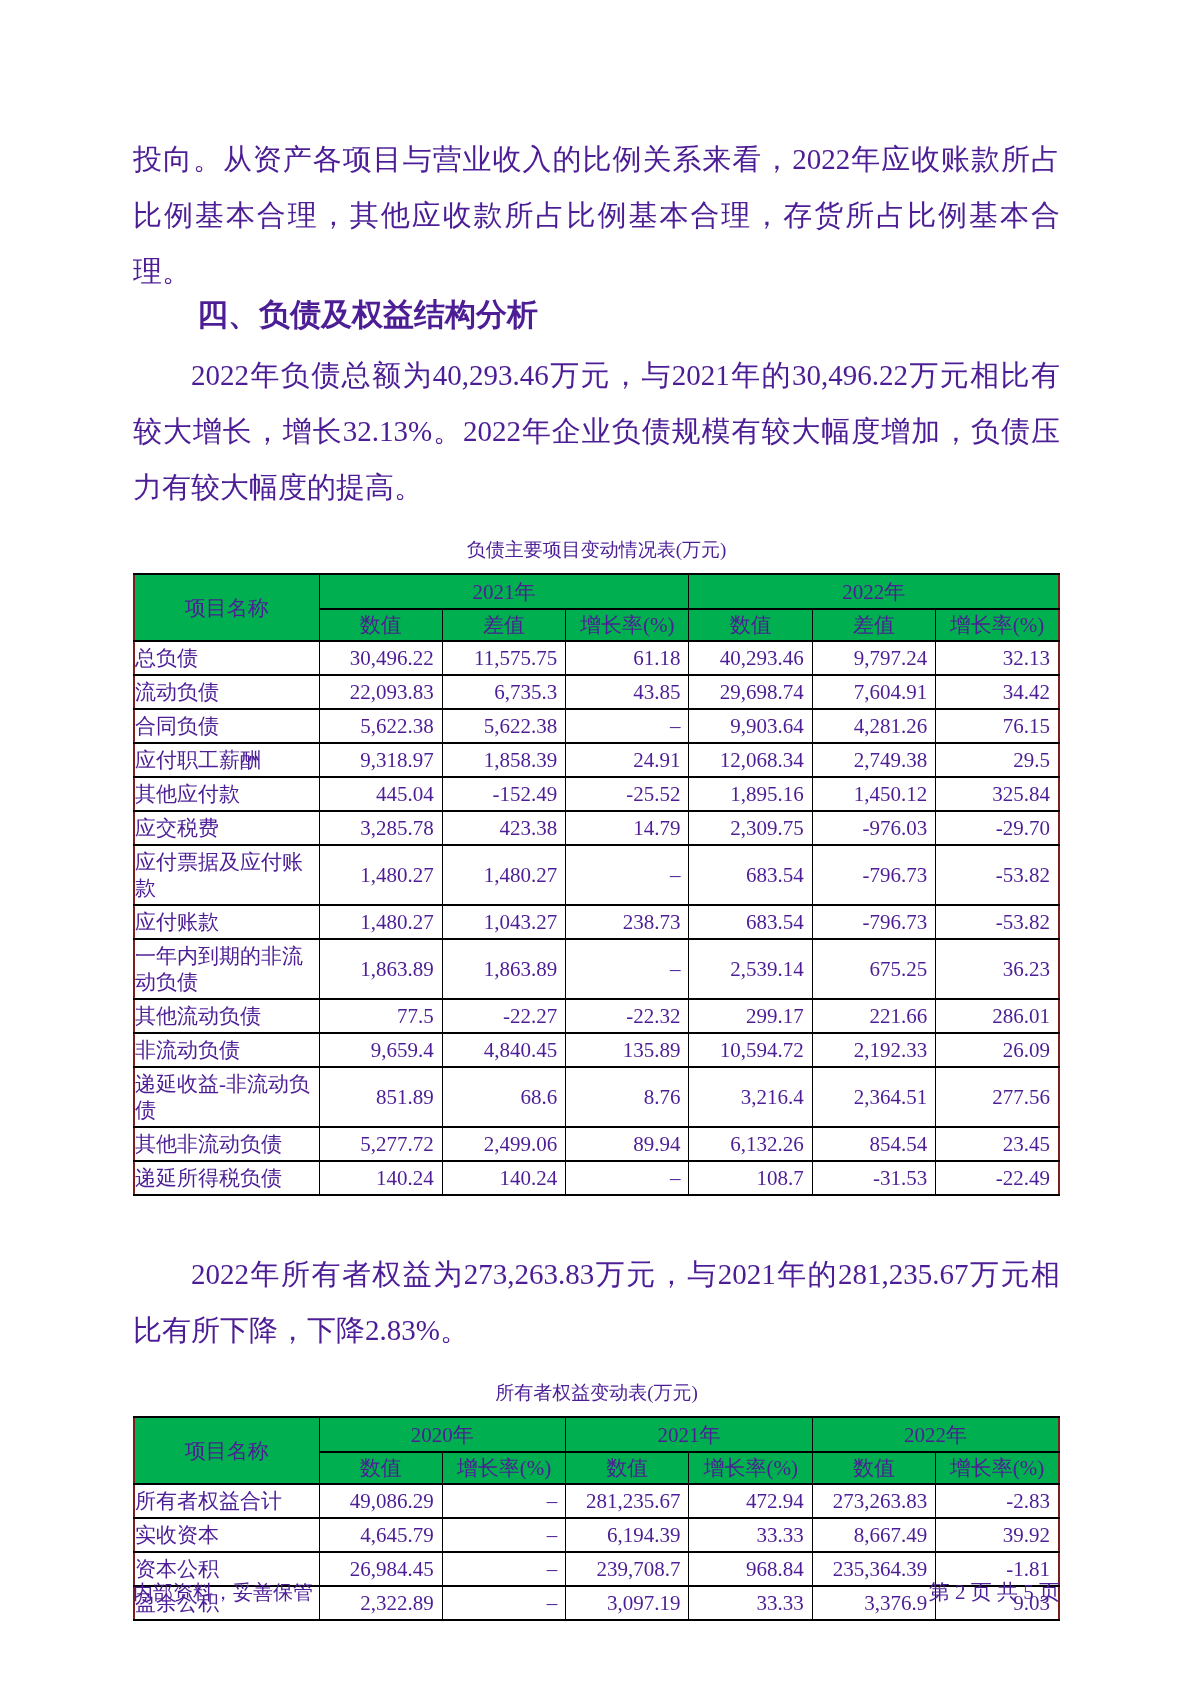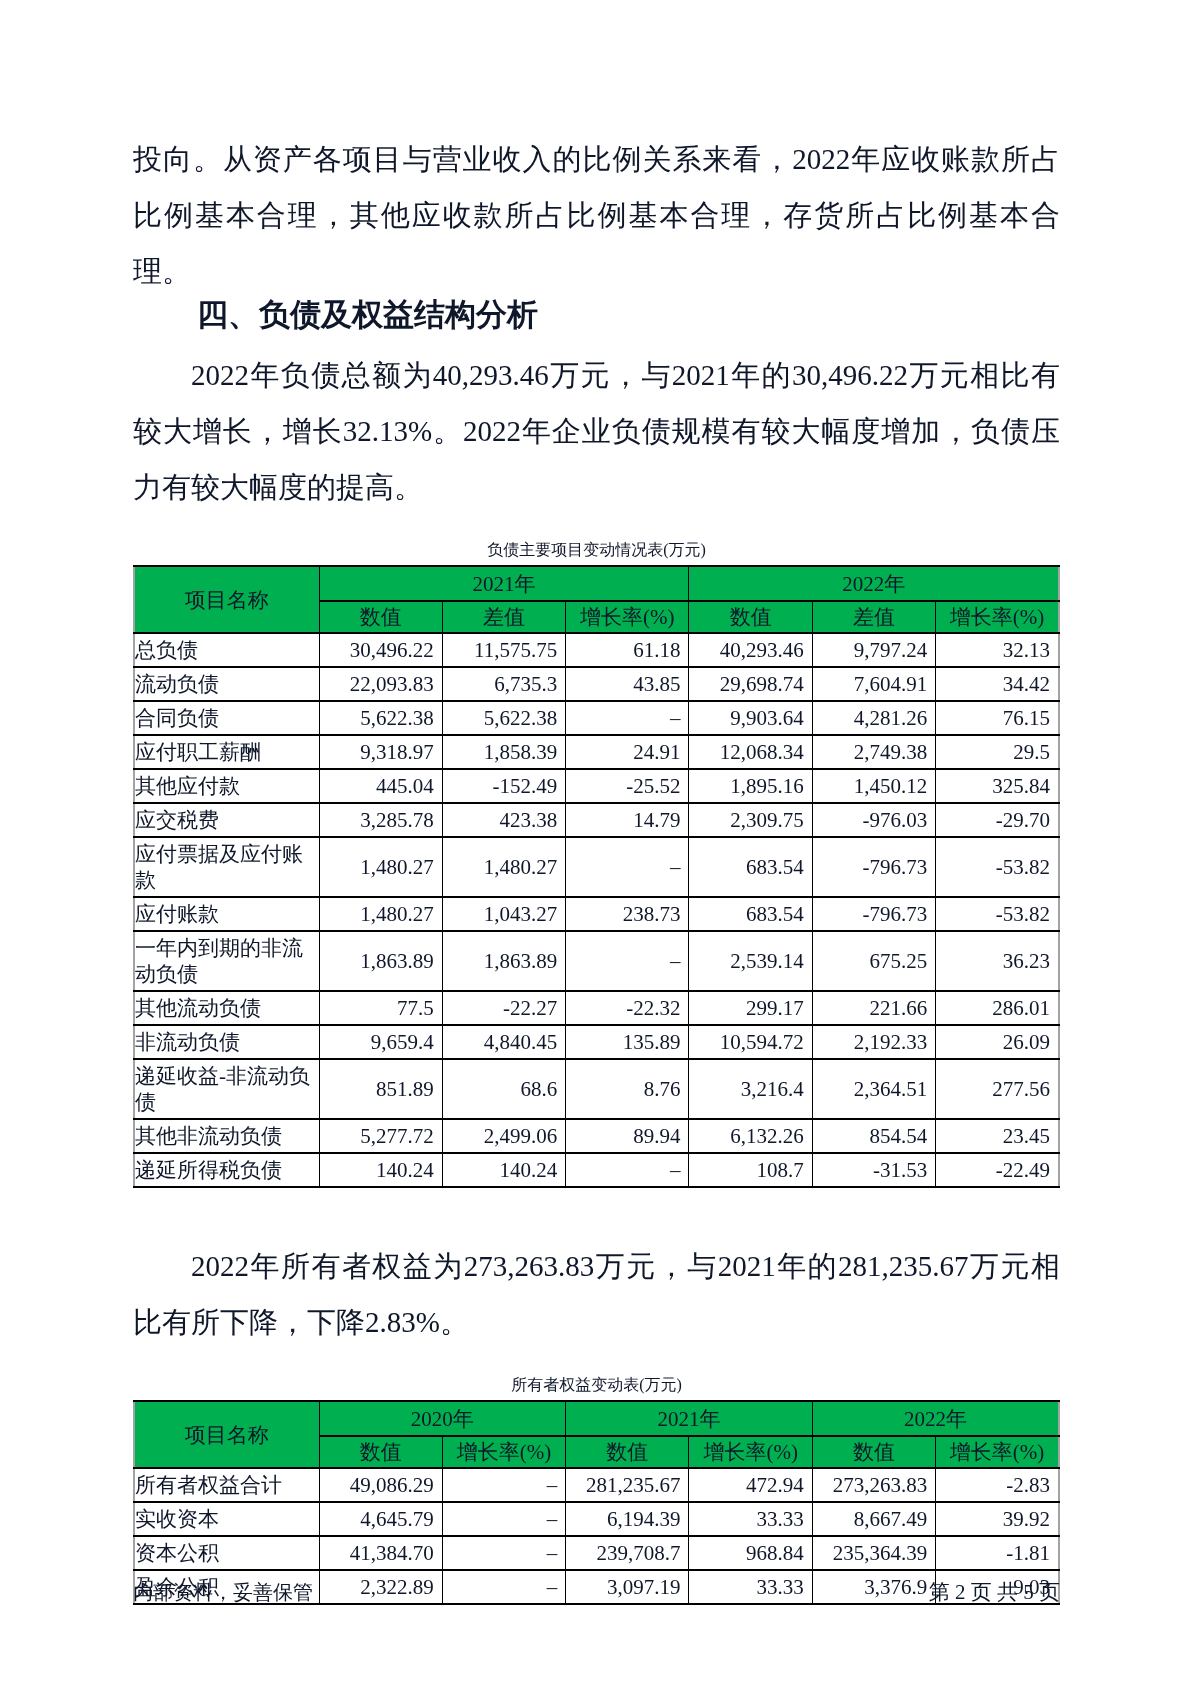--- a/index.html
+++ b/index.html
@@ -1,21 +1,21 @@
 <!DOCTYPE html>
 <html style="--header-green: #00B050;"><head>
 <meta charset="utf-8">
 <style>
   html, body { margin: 0; padding: 0; background: #ffffff; }
   .page {
     position: relative;
     width: 1191px;
     height: 1684px;
     background: #ffffff;
-    color: #0f172a;
+    color: #4c1d95;
     font-family: "Liberation Serif", "DejaVu Serif", serif;
     overflow: hidden;
   }
   .content { padding: 0 131px 0 133px; }
 
   .body-text {
     font-size: 29px;
     line-height: 56px;
     text-align: justify;
     margin: 0;
@@ -29,32 +29,32 @@
     font-weight: bold;
     font-size: 31px;
     line-height: 48px;
     text-indent: 64px;
   }
   .debt-para { margin-top: 8px; }
   .equity-para { margin-top: 50px; }
 
   .table-title {
     margin-top: 22px;
-    font-size: 16px;
+    font-size: 19px;
     line-height: 26px;
     text-align: center;
   }
   .table-title.t2 { }
 
   table.data-table {
     width: 100%;
     border-collapse: collapse;
     table-layout: fixed;
-    margin-top: 2px;
-    border: 2px solid #a3a3a3;
+    margin-top: 10px;
+    border: 2px solid #7f1d1d;
   }
   table.data-table th,
   table.data-table td {
     border: 1px solid #000;
     border-top-width: 2px;
     border-bottom-width: 2px;
     font-size: 21px;
     line-height: 26px;
     font-weight: normal;
     overflow: hidden;
@@ -304,21 +304,21 @@
             <td class="label">实收资本</td>
             <td class="num">4,645.79</td>
             <td class="num">–</td>
             <td class="num">6,194.39</td>
             <td class="num">33.33</td>
             <td class="num">8,667.49</td>
             <td class="num">39.92</td>
           </tr>
           <tr>
             <td class="label">资本公积</td>
-            <td class="num">41,384.70</td>
+            <td class="num">26,984.45</td>
             <td class="num">–</td>
             <td class="num">239,708.7</td>
             <td class="num">968.84</td>
             <td class="num">235,364.39</td>
             <td class="num">-1.81</td>
           </tr>
           <tr>
             <td class="label">盈余公积</td>
             <td class="num">2,322.89</td>
             <td class="num">–</td>

